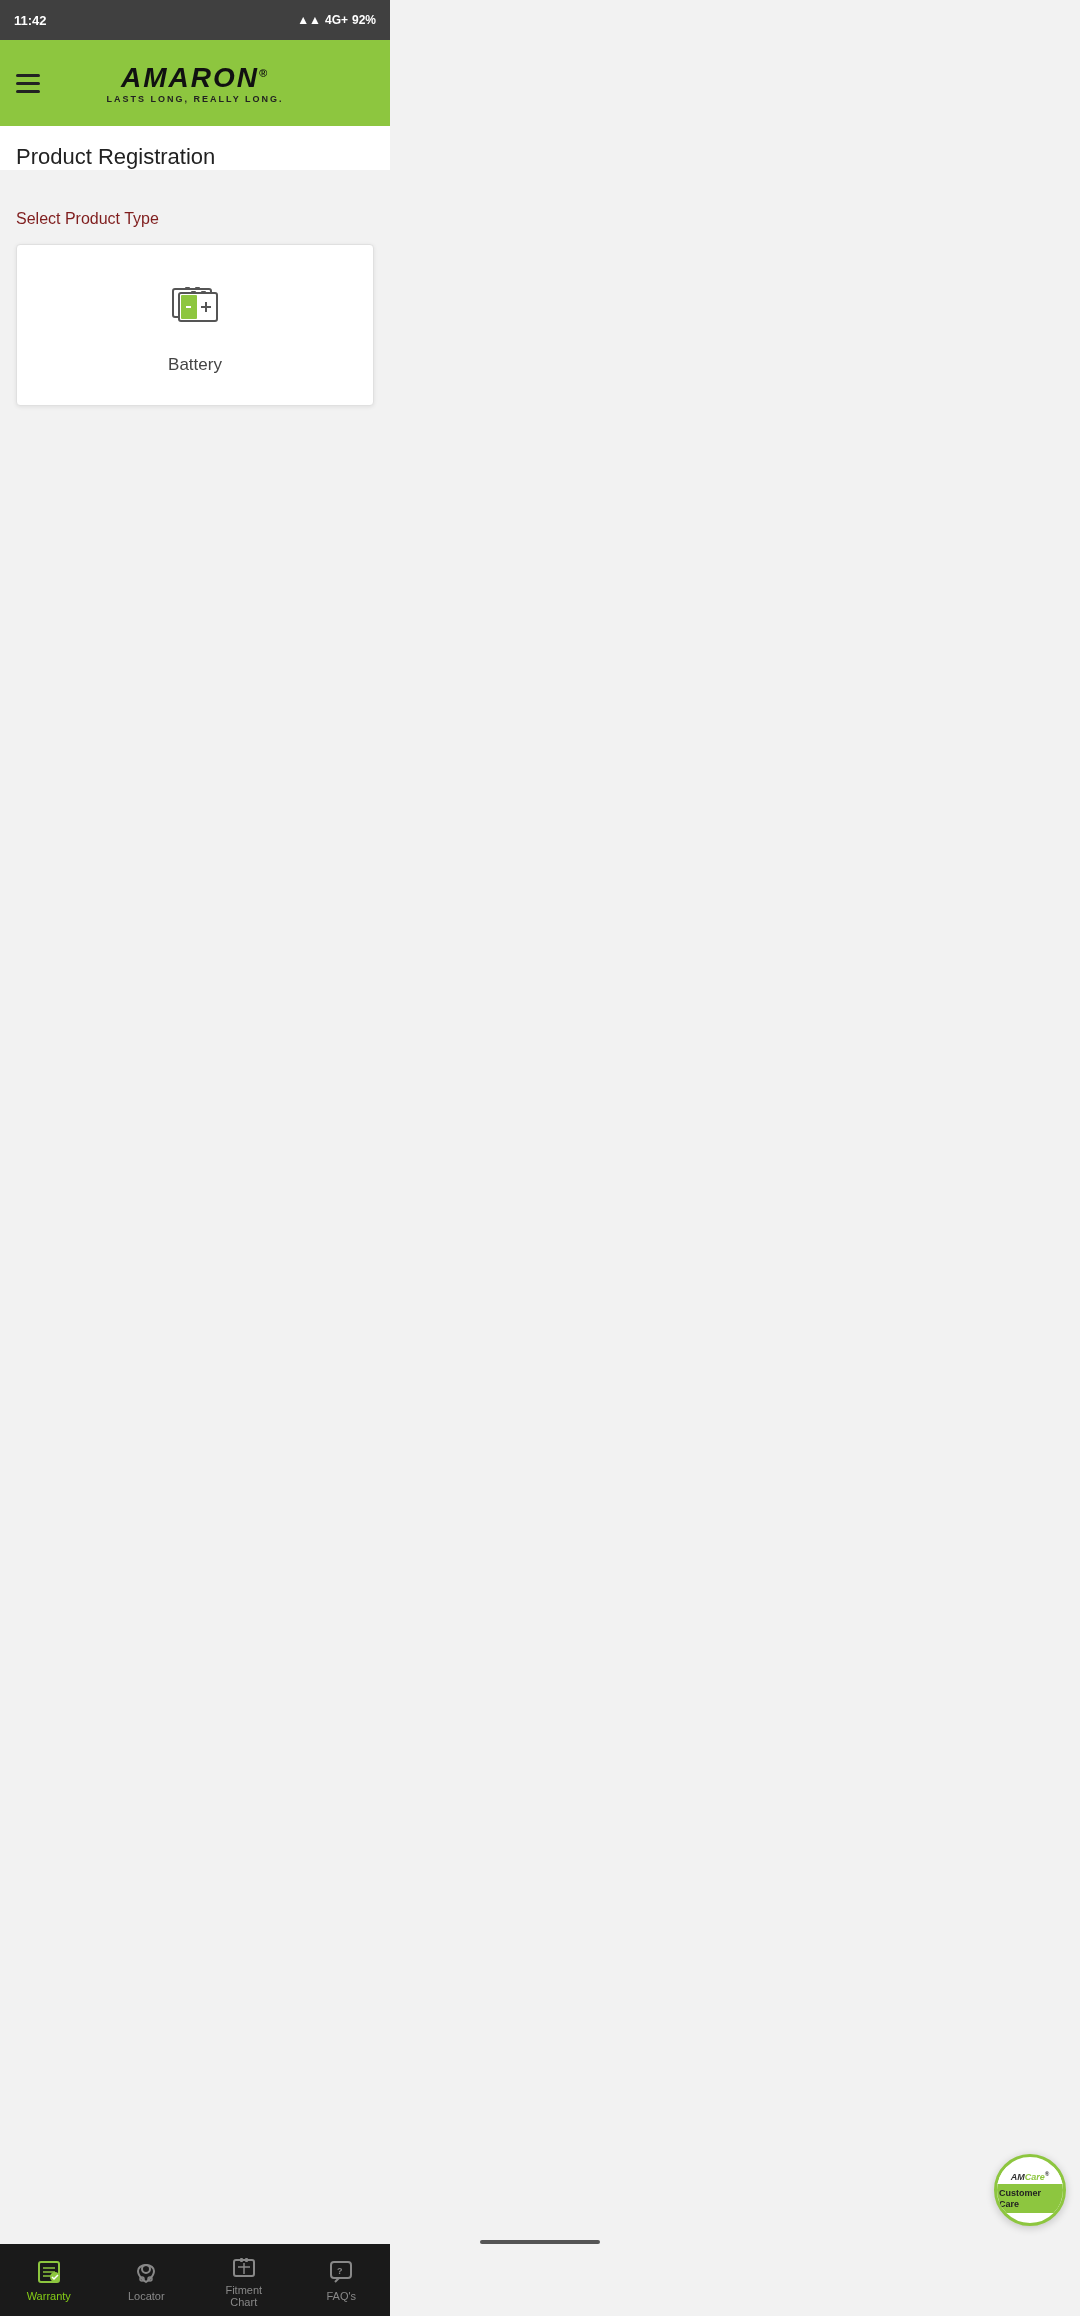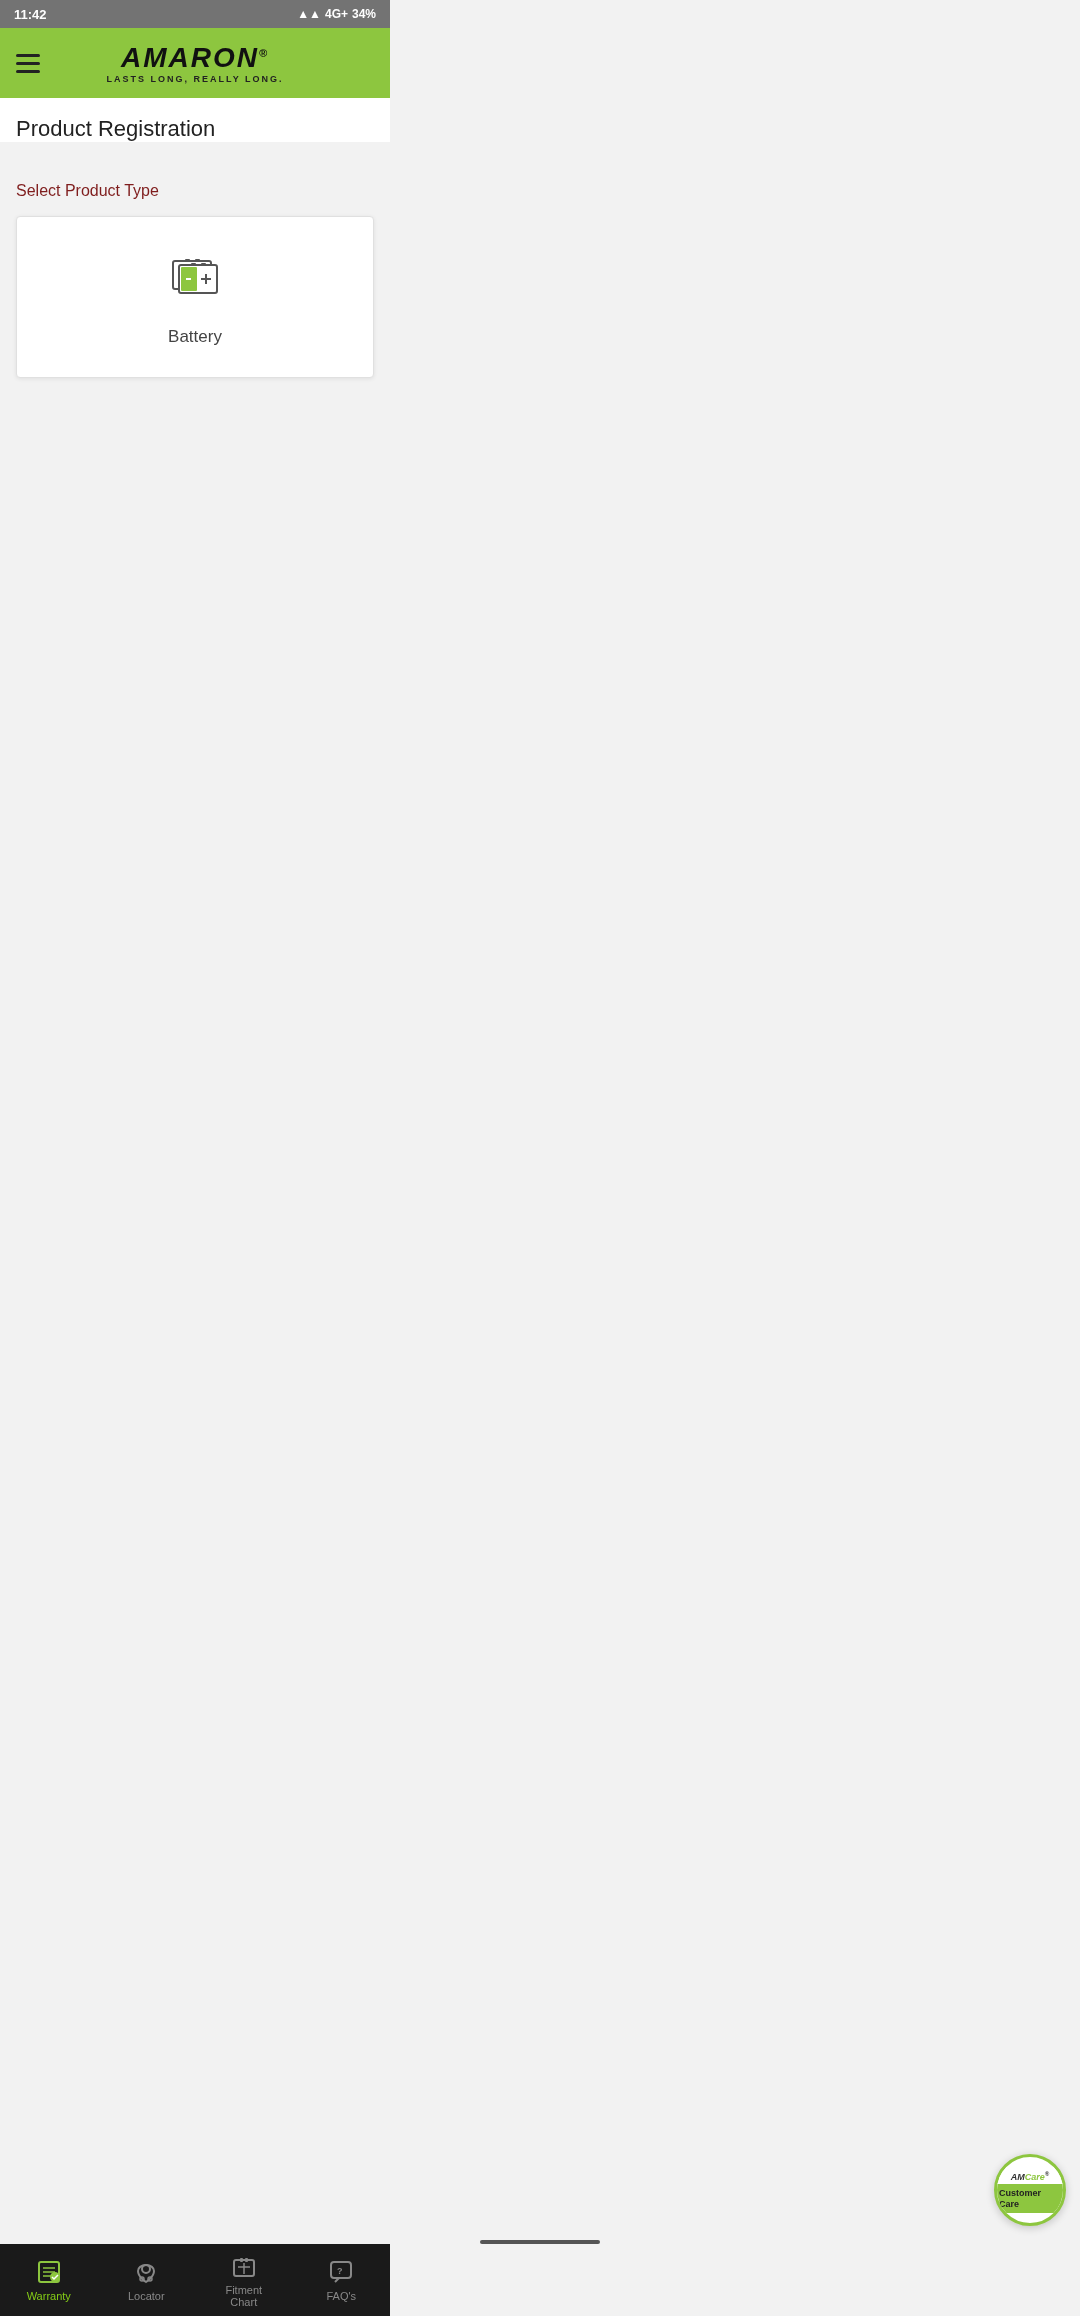--- a/index.html
+++ b/index.html
@@ -13,45 +13,45 @@
       width: 390px;
       min-height: 100vh;
       font-family: 'Arial', sans-serif;
       background: #f2f2f2;
       position: relative;
       overflow-x: hidden;
     }
 
     
     .status-bar {
-      background: #737373;
+      background: #404040;
       color: white;
       display: flex;
       justify-content: space-between;
       align-items: center;
       padding: 6px 14px;
       font-size: 13px;
       font-weight: 600;
-      height: 28px;
+      height: 40px;
     }
 
     .status-right {
       display: flex;
       align-items: center;
       gap: 4px;
       font-size: 12px;
     }
 
     
     .header {
       background: #8dc63f;
       display: flex;
       align-items: center;
       padding: 10px 16px;
-      height: 70px;
+      height: 86px;
       position: relative;
     }
 
     .hamburger {
       display: flex;
       flex-direction: column;
       gap: 5px;
       cursor: pointer;
     }
 
@@ -278,21 +278,21 @@
     }
   </style>
 </head>
 <body>
 
 <div class="status-bar">
   <span>11:42</span>
   <div class="status-right">
     <span>▲▲</span>
     <span>4G+</span>
-    <span>34%</span>
+    <span>92%</span>
   </div>
 </div>
 
 <div class="header">
   <div class="hamburger">
     <span></span>
     <span></span>
     <span></span>
   </div>
   <div class="logo-container">

